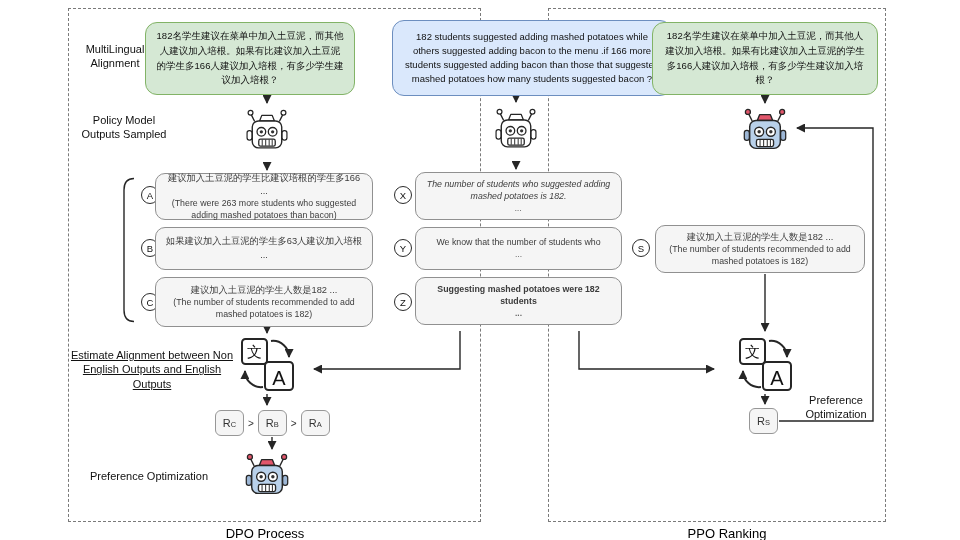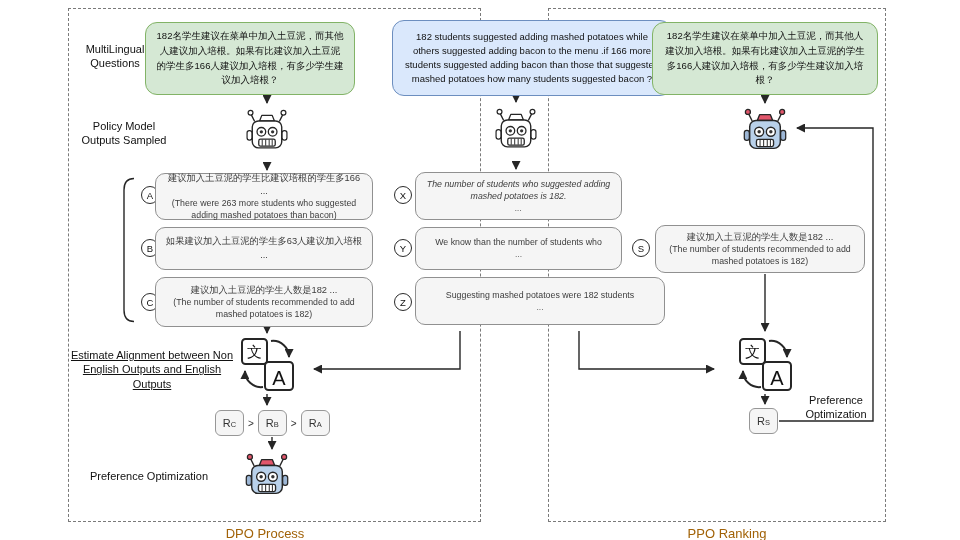--- a/index.html
+++ b/index.html
@@ -23,21 +23,21 @@
        font-size:9.5px;color:#111;z-index:3;box-sizing:border-box;}
   .robot{position:absolute;z-index:3;}
   .robot.plain{--head:#fff;--accent:#fff;--ear:#fff;}
   .robot.colored{--head:#b9d1ea;--accent:#e2566b;--ear:#9db7d6;}
   .ticon{position:absolute;z-index:3;}
   .rrow{position:absolute;display:flex;align-items:center;gap:4px;z-index:3;}
   .rbox{width:29px;height:26px;background:#f5f5f5;border:1.2px solid #979797;border-radius:6px;
         display:flex;align-items:center;justify-content:center;font-size:11px;color:#333;box-sizing:border-box;}
   .rbox .sub{font-size:7.5px;position:relative;top:1.5px;}
   .gt{font-size:10px;color:#333;}
-  .proc{position:absolute;text-align:center;font-size:13px;color:#a16207;z-index:3;}
+  .proc{position:absolute;text-align:center;font-size:13px;color:#000000;z-index:3;}
   .bracket{position:absolute;z-index:3;}
 </style>
 </head>
 <body>
 
 <div class="canvas">
 
   <svg width="0" height="0" style="position:absolute" aria-hidden="true">
     <defs>
       <marker id="arrowhead" markerWidth="9" markerHeight="9" refX="8" refY="4.5" orient="auto" markerUnits="userSpaceOnUse">
@@ -91,22 +91,22 @@
       <polyline points="460,331 460,369 314,369" marker-end="url(#arrowhead)"></polyline>
       <polyline points="579,331 579,369 714,369" marker-end="url(#arrowhead)"></polyline>
       <line x1="267" y1="394" x2="267" y2="405" marker-end="url(#arrowhead)"></line>
       <line x1="272" y1="437" x2="272" y2="449" marker-end="url(#arrowhead)"></line>
       <line x1="765" y1="274" x2="765" y2="331" marker-end="url(#arrowhead)"></line>
       <line x1="765" y1="394" x2="765" y2="404" marker-end="url(#arrowhead)"></line>
       <polyline points="779,421 873,421 873,128 797,128" marker-end="url(#arrowhead)"></polyline>
     </g>
   </svg>
 
-  <div class="lbl" style="left:76px;top:42px;width:78px;">MultiLingual Questions</div>
-  <div class="lbl" style="left:74px;top:119px;width:100px;">Policy Model Outputs Sampled</div>
+  <div class="lbl" style="left:76px;top:42px;width:78px;">MultiLingual Alignment</div>
+  <div class="lbl" style="left:74px;top:113px;width:100px;">Policy Model Outputs Sampled</div>
   <div class="lbl" style="left:70px;top:348px;width:164px;text-decoration:underline;">Estimate Alignment between Non English Outputs and English Outputs</div>
   <div class="lbl" style="left:74px;top:469px;width:150px;">Preference Optimization</div>
   <div class="lbl" style="left:797px;top:393px;width:78px;">Preference Optimization</div>
 
   <div class="qbox green" style="left:145px;top:22px;width:210px;height:73px;">
     <div>182名学生建议在菜单中加入土豆泥，而其他人建议加入培根。如果有比建议加入土豆泥的学生多166人建议加入培根，有多少学生建议加入培根？</div>
   </div>
   <div class="qbox blue" style="left:392px;top:20px;width:280px;height:76px;">
     <div>182 students suggested adding mashed potatoes while others suggested adding bacon to the menu .if 166 more students suggested adding bacon than those that suggested mashed potatoes how many students suggested bacon ?</div>
   </div>
@@ -143,25 +143,25 @@
     <div class="en">(The number of students recommended to add mashed potatoes is 182)</div>
   </div>
 
   <div class="tag" style="left:394px;top:186px;">X</div>
   <div class="obox" style="left:415px;top:172px;width:207px;height:48px;font-style:italic;">
     <div class="en">The number of students who suggested adding mashed potatoes is 182.</div>
     <div class="more">...</div>
   </div>
   <div class="tag" style="left:394px;top:239px;">Y</div>
   <div class="obox" style="left:415px;top:227px;width:207px;height:43px;">
-    <div class="en">We know than the number of students who</div>
+    <div class="en">We know that the number of students who</div>
     <div class="more">...</div>
   </div>
   <div class="tag" style="left:394px;top:293px;">Z</div>
-  <div class="obox" style="left:415px;top:277px;width:250px;height:48px;">
+  <div class="obox" style="left:415px;top:277px;width:207px;height:48px;font-weight:bold;">
     <div class="en">Suggesting mashed potatoes were 182 students</div>
     <div class="more">...</div>
   </div>
 
   <div class="tag" style="left:632px;top:239px;">S</div>
   <div class="obox" style="left:655px;top:225px;width:210px;height:48px;">
     <div class="zh">建议加入土豆泥的学生人数是182 ...</div>
     <div class="en">(The number of students recommended to add mashed potatoes is 182)</div>
   </div>
 

